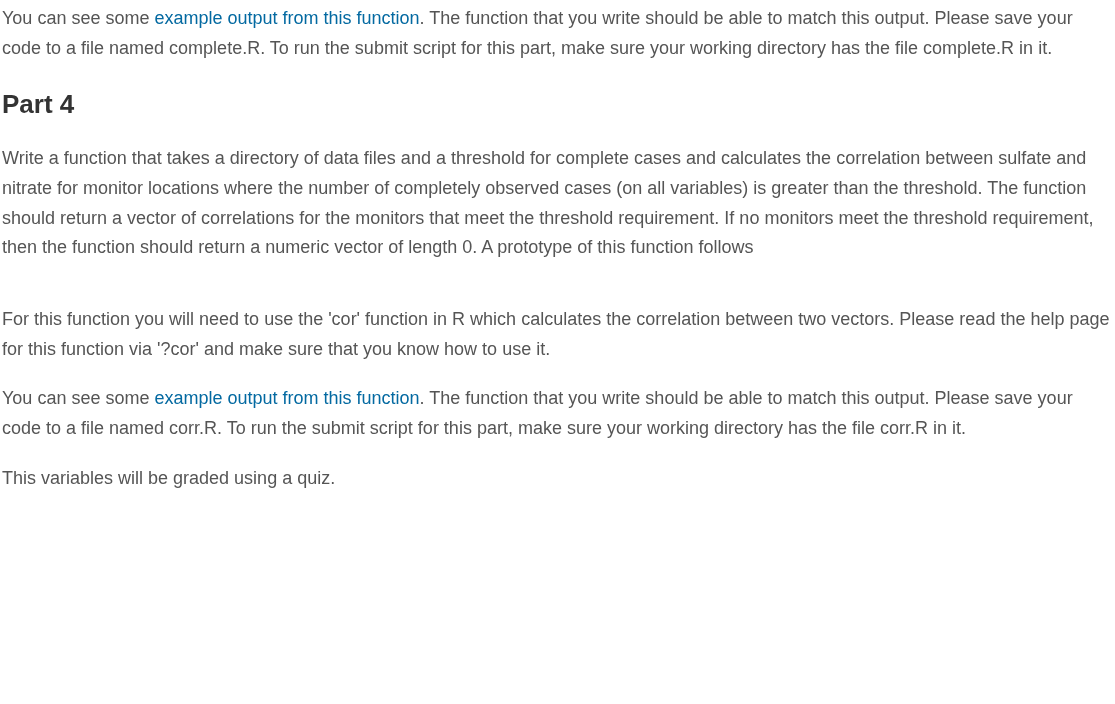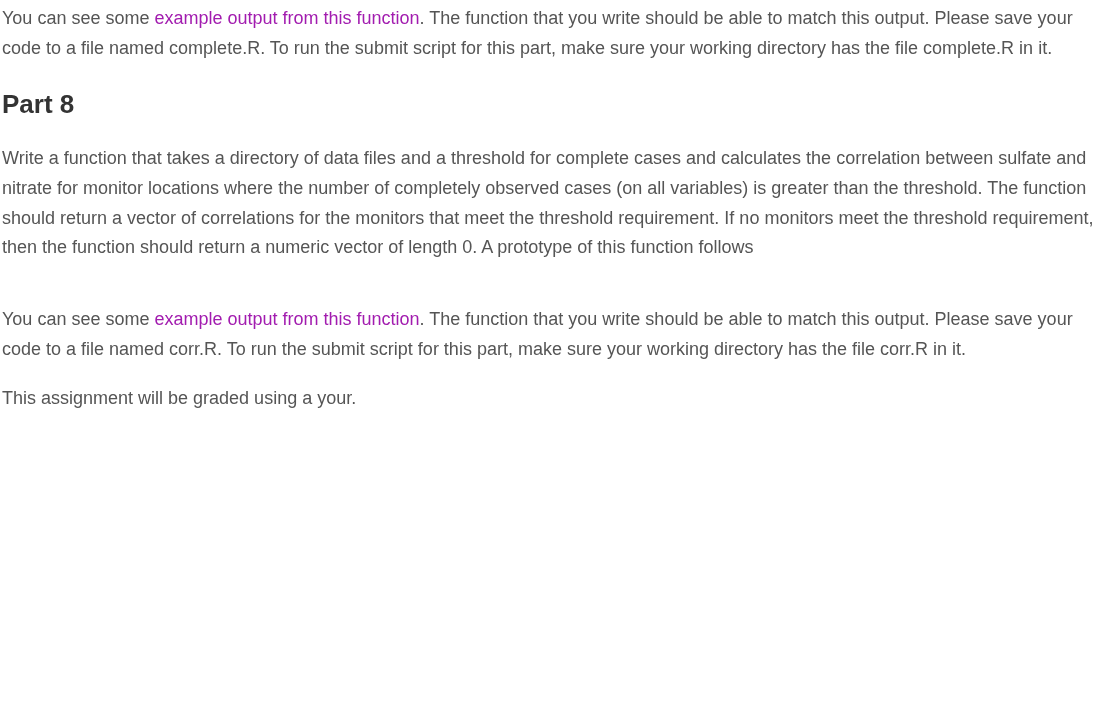--- a/index.html
+++ b/index.html
@@ -20,46 +20,47 @@
       margin-bottom: 20px;
     }
     h2 {
       font-size: 26px;
       font-weight: 600;
       color: #333;
       margin-top: 12px;
       margin-bottom: 18px;
     }
     a {
-      color: #a21caf;
+      color: #0369a1;
       text-decoration: none;
     }
     .content {
       padding: 0 2px;
     }
     .spacer {
       height: 22px;
     }
   </style>
 </head>
 <body>
 
 <div class="content">
 
   <p>
     <span>You can see some </span><a href="#">example output from this function</a><span>. The function that you write should be able to match this output. Please save your code to a file named complete.R. To run the submit script for this part, make sure your working directory has the file complete.R in it.</span>
   </p>
 
-  <h2>Part 8</h2>
+  <h2>Part 4</h2>
 
   <p>Write a function that takes a directory of data files and a threshold for complete cases and calculates the correlation between sulfate and nitrate for monitor locations where the number of completely observed cases (on all variables) is greater than the threshold. The function should return a vector of correlations for the monitors that meet the threshold requirement. If no monitors meet the threshold requirement, then the function should return a numeric vector of length 0. A prototype of this function follows</p>
 
   <div class="spacer"></div>
 
+  <p>For this function you will need to use the 'cor' function in R which calculates the correlation between two vectors. Please read the help page for this function via '?cor' and make sure that you know how to use it.</p>
 
   <p>
     <span>You can see some </span><a href="#">example output from this function</a><span>. The function that you write should be able to match this output. Please save your code to a file named corr.R. To run the submit script for this part, make sure your working directory has the file corr.R in it.</span>
   </p>
 
 
-  <p>This assignment will be graded using a your.</p>
+  <p>This variables will be graded using a quiz.</p>
 
 </div>
 
 </body></html>

